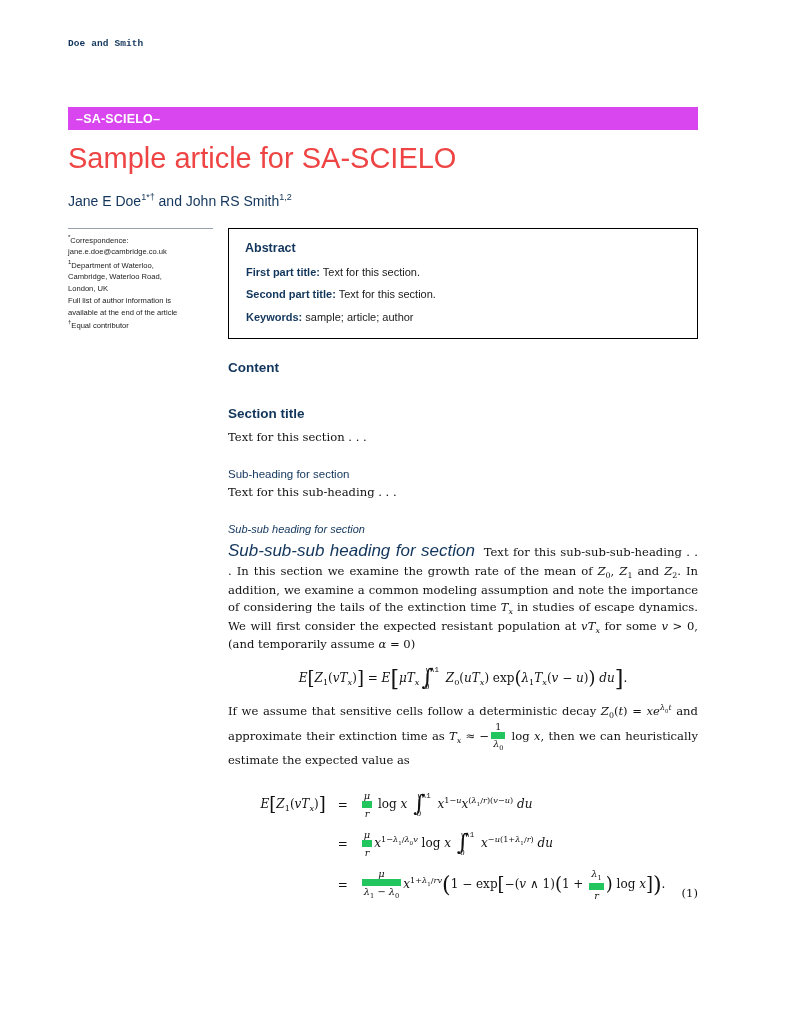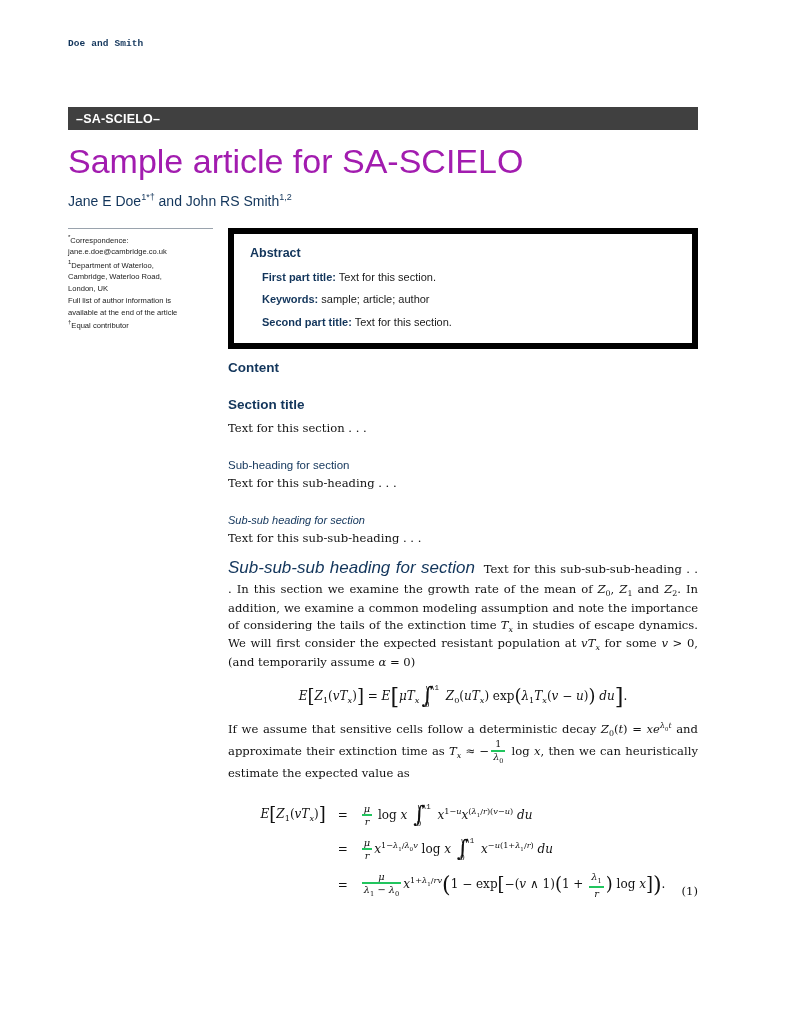--- a/index.html
+++ b/index.html
@@ -31,40 +31,40 @@
     font-weight: bold;
     color: #12355b;
     letter-spacing: 0.1px;
   }
   .journal-bar {
     position: absolute;
     top: 107px;
     left: 68px;
     width: 630px;
     height: 23px;
-    background: #404040;
+    background: #d946ef;
     color: #ffffff;
     font-family: "Liberation Sans", sans-serif;
     font-size: 12.5px;
     font-weight: bold;
     display: flex;
     align-items: center;
     padding-left: 8px;
     box-sizing: border-box;
     letter-spacing: 0.2px;
   }
   .title {
     position: absolute;
     top: 142px;
     left: 68px;
     width: 640px;
     font-family: "Liberation Sans", sans-serif;
-    font-size: 34px;
+    font-size: 29px;
     font-weight: normal;
-    color: #a21caf;
+    color: #ef4444;
     line-height: 1.15;
   }
   .authors {
     position: absolute;
     top: 192px;
     left: 68px;
     width: 640px;
     font-family: "Liberation Sans", sans-serif;
     font-size: 14px;
     color: #12355b;
@@ -89,33 +89,33 @@
     margin: 0 0 4px 0;
   }
   .side-notes .n-line sup {
     font-size: 6px;
   }
   .abstract-box {
     position: absolute;
     top: 228px;
     left: 228px;
     width: 470px;
-    border: 6px solid #000000;
+    border: 1px solid #000000;
     box-sizing: border-box;
     padding: 12px 16px 14px 16px;
     font-family: "Liberation Sans", sans-serif;
   }
   .abstract-box h2 {
     margin: 0 0 10px 0;
     font-size: 12.5px;
     font-weight: bold;
     color: #12355b;
   }
   .abstract-box p {
-    margin: 0 0 8px 12px;
+    margin: 0 0 8px 1px;
     font-size: 11px;
     color: #1a1a1a;
     line-height: 1.3;
   }
   .abstract-box p:last-child {
     margin-bottom: 0;
   }
   .abstract-box .lbl {
     font-weight: bold;
     color: #12355b;
@@ -127,21 +127,21 @@
     width: 470px;
   }
   .body-col h2.sec {
     font-family: "Liberation Sans", sans-serif;
     font-size: 13.5px;
     font-weight: bold;
     color: #12355b;
     margin: 0 0 8px 0;
   }
   .body-col h2.sec.spaced {
-    margin-top: 22px;
+    margin-top: 31px;
   }
   .body-col h3.subsec {
     font-family: "Liberation Sans", sans-serif;
     font-size: 11.5px;
     font-weight: normal;
     color: #12355b;
     margin: 22px 0 4px 0;
   }
   .body-col h4.subsubsec {
     font-family: "Liberation Sans", sans-serif;
@@ -209,21 +209,21 @@
   i.mv { font-style: italic; }
   .frac {
     display: inline-block;
     vertical-align: middle;
     text-align: center;
     font-size: 0.82em;
     line-height: 1.12;
     margin: 0 2px;
   }
   .frac .num { display: block; padding: 0 2px; }
-  .frac .den { display: block; border-top: 2px solid #22c55e; padding: 0 2px; }
+  .frac .den { display: block; border-top: 7px solid #22c55e; padding: 0 2px; }
   .intg {
     display: inline-block;
     vertical-align: middle;
     position: relative;
     margin: 0 1px 0 2px;
   }
   .intg .sgn {
     font-size: 1.9em;
     line-height: 0.75;
     font-family: "DejaVu Serif", serif;
@@ -286,41 +286,40 @@
     <div class="n-line"><sup>†</sup><span>Equal contributor</span></div>
   </div>
 
   <div class="abstract-box">
     <h2>Abstract</h2>
     <p>
       <span class="lbl">First part title:</span>
       <span>Text for this section.</span>
     </p>
     <p>
+      <span class="lbl">Second part title:</span>
+      <span>Text for this section.</span>
+    </p>
+    <p>
       <span class="lbl">Keywords:</span>
       <span>sample; article; author</span>
     </p>
-    <p>
-      <span class="lbl">Second part title:</span>
-      <span>Text for this section.</span>
-    </p>
   </div>
 
   <div class="body-col">
 
     <h2 class="sec">Content</h2>
 
     <h2 class="sec spaced">Section title</h2>
     <p>Text for this section . . .</p>
 
     <h3 class="subsec">Sub-heading for section</h3>
     <p>Text for this sub-heading . . .</p>
 
     <h4 class="subsubsec">Sub-sub heading for section</h4>
-    <p>Text for this sub-sub-heading . . .</p>
 
     <p class="para-block">
       <span class="run-in">Sub-sub-sub heading for section</span>&nbsp;&nbsp;Text for this sub-sub-sub-heading . . . In this section we examine the growth rate of the mean of <i class="mv">Z</i><sub class="sm">0</sub>, <i class="mv">Z</i><sub class="sm">1</sub> and <i class="mv">Z</i><sub class="sm">2</sub>. In addition, we examine a common modeling assumption and note the importance of considering the tails of the extinction time <i class="mv">T<sub class="sm">x</sub></i> in studies of escape dynamics. We will first consider the expected resistant population at <i class="mv">vT<sub class="sm">x</sub></i> for some <i class="mv">v</i> &gt; 0, (and temporarily assume <i class="mv">α</i> = 0)
     </p>
 
     <div class="math-display">
       <i class="mv">E</i><span class="med-br">[</span><i class="mv">Z</i><sub class="sm">1</sub>(<i class="mv">vT<sub class="sm">x</sub></i>)<span class="med-br">]</span> = <i class="mv">E</i><span class="big-br">[</span><i class="mv">μT<sub class="sm">x</sub></i><span class="intg"><span class="sgn">∫</span><span class="lim-top"><i class="mv">v</i>∧1</span><span class="lim-bot">0</span></span>&nbsp;&nbsp;&nbsp;<i class="mv">Z</i><sub class="sm">0</sub>(<i class="mv">uT<sub class="sm">x</sub></i>) exp<span class="med-br">(</span><i class="mv">λ</i><sub class="sm">1</sub><i class="mv">T<sub class="sm">x</sub></i>(<i class="mv">v</i> − <i class="mv">u</i>)<span class="med-br">)</span> <i class="mv">du</i><span class="big-br">]</span>.
     </div>
 
     <p>

